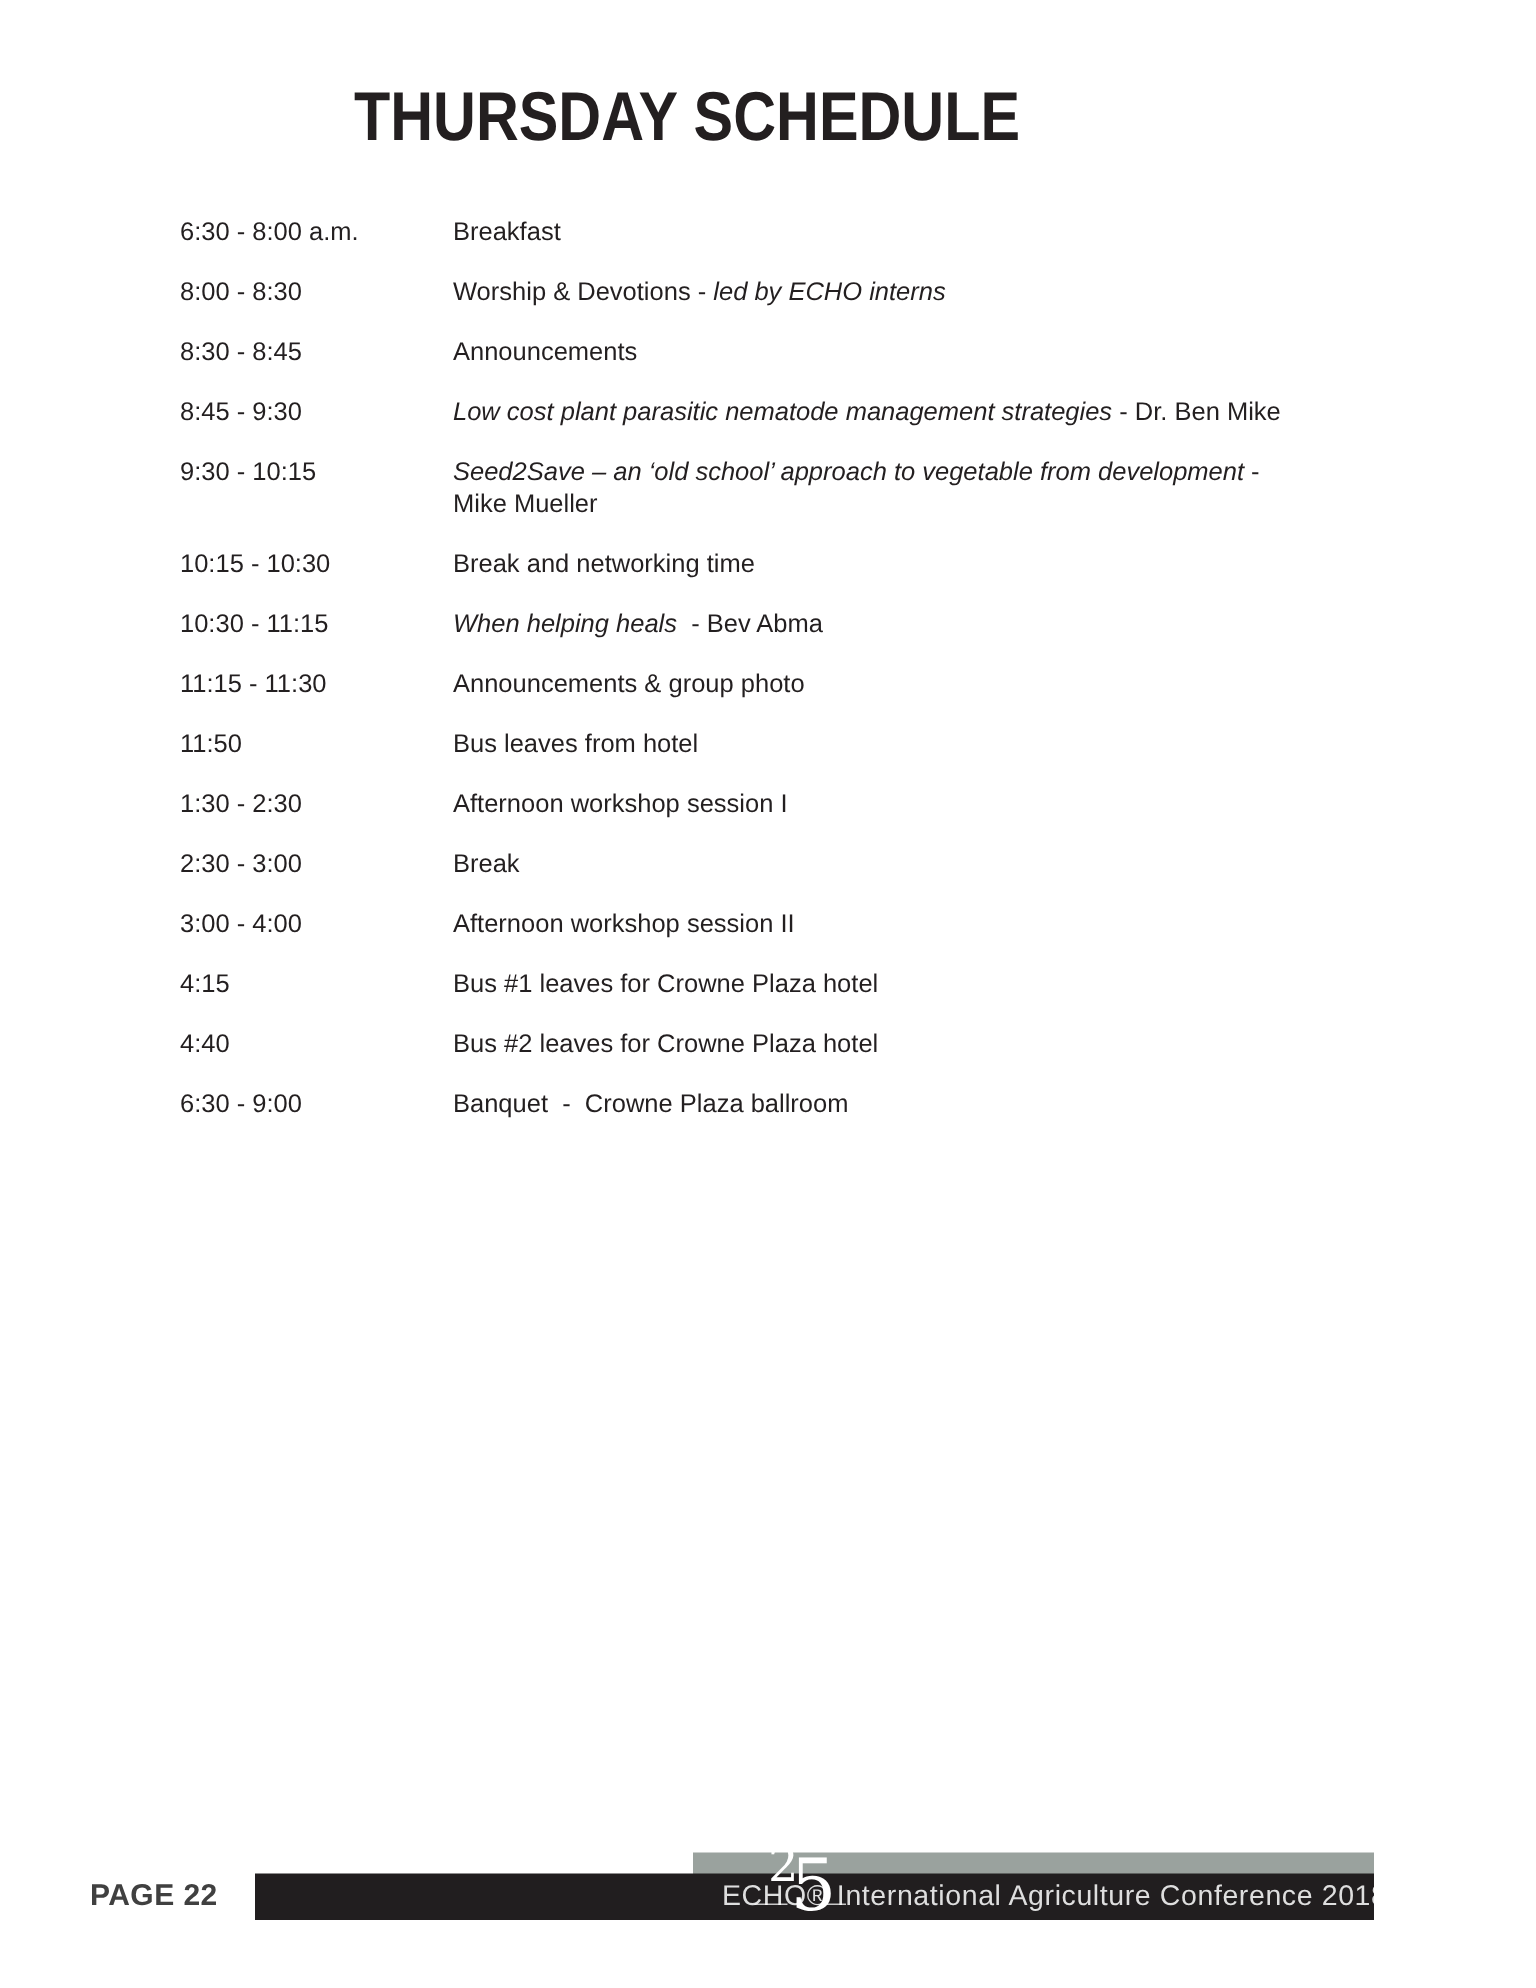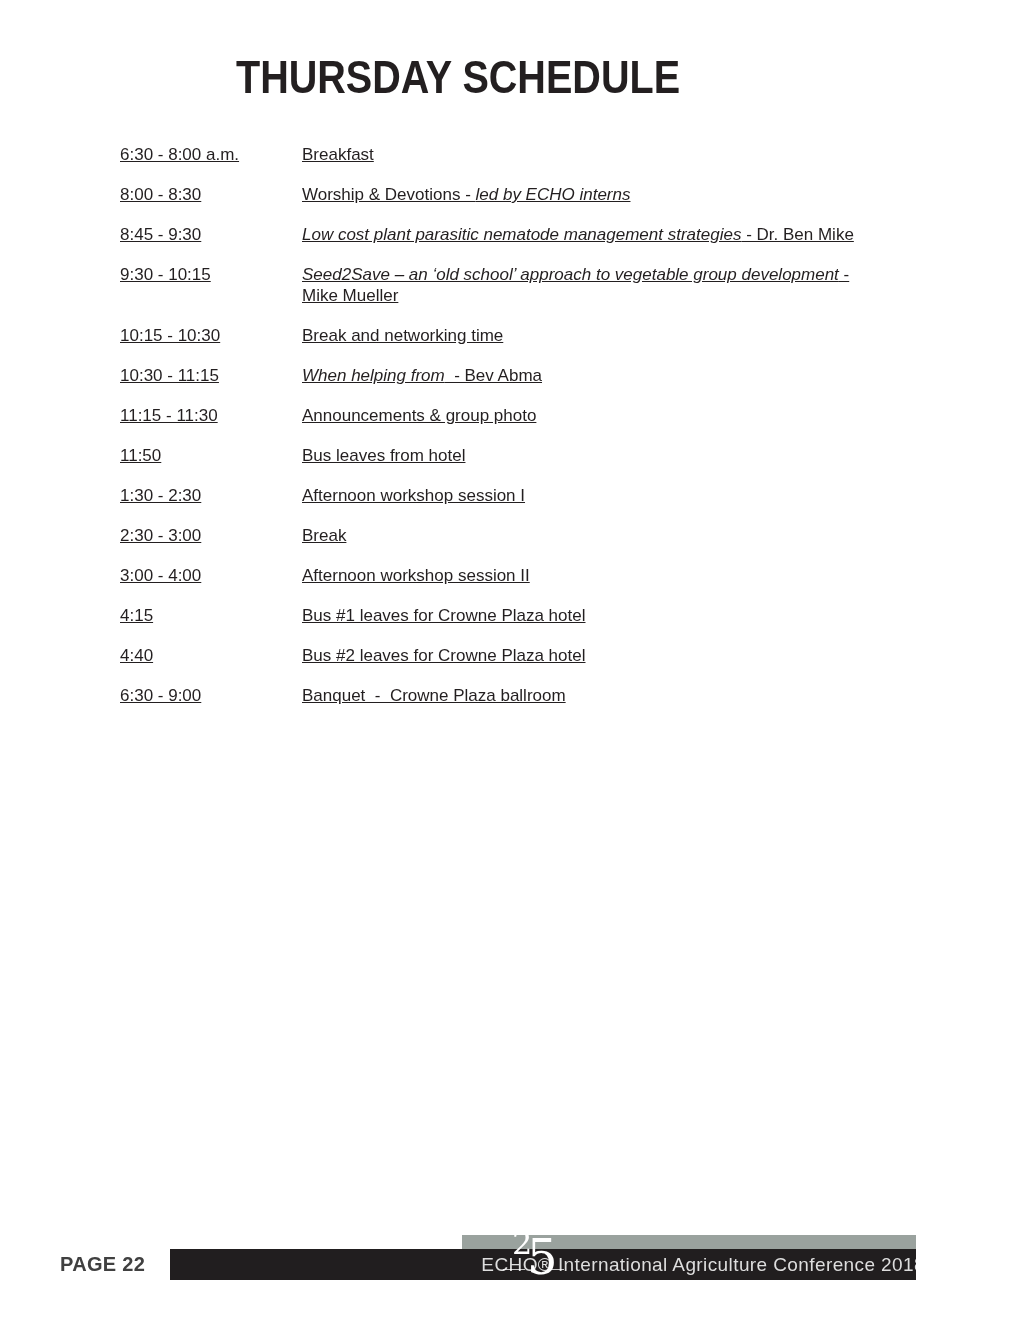--- a/index.html
+++ b/index.html
@@ -21,21 +21,20 @@
     font-weight:700;
     letter-spacing:0px;
     transform:scaleX(0.86);
     color:#231f20;
     white-space:nowrap;
   }
   .schedule {
     position:absolute;
     left:120px; top:144px;
     width:810px;
-    text-decoration:underline;
   }
   .row {
     display:flex;
     align-items:flex-start;
     font-size:17px;
     line-height:21px;
     margin-bottom:19px;
   }
   .time {
     width:182px;
@@ -122,34 +121,38 @@
   <div class="schedule">
       <div class="row">
         <div class="time">6:30 - 8:00 a.m.</div>
         <div class="event"><span>Breakfast</span></div>
       </div>
       <div class="row">
         <div class="time">8:00 - 8:30</div>
         <div class="event"><span>Worship &amp; Devotions - </span><span class="it">led by ECHO interns</span></div>
       </div>
       <div class="row">
+        <div class="time">8:30 - 8:45</div>
+        <div class="event"><span>Announcements</span></div>
+      </div>
+      <div class="row">
         <div class="time">8:45 - 9:30</div>
         <div class="event"><span class="it">Low cost plant parasitic nematode management strategies</span><span> - Dr. Ben Mike</span></div>
       </div>
       <div class="row">
         <div class="time">9:30 - 10:15</div>
-        <div class="event"><span class="it">Seed2Save – an ‘old school’ approach to vegetable group development</span><span> -</span><br><span>Mike Mueller</span></div>
+        <div class="event"><span class="it">Seed2Save – an ‘old school’ approach to vegetable from development</span><span> -</span><br><span>Mike Mueller</span></div>
       </div>
       <div class="row">
         <div class="time">10:15 - 10:30</div>
         <div class="event"><span>Break and networking time</span></div>
       </div>
       <div class="row">
         <div class="time">10:30 - 11:15</div>
-        <div class="event"><span class="it">When helping from</span><span>  - Bev Abma</span></div>
+        <div class="event"><span class="it">When helping heals</span><span>  - Bev Abma</span></div>
       </div>
       <div class="row">
         <div class="time">11:15 - 11:30</div>
         <div class="event"><span>Announcements &amp; group photo</span></div>
       </div>
       <div class="row">
         <div class="time">11:50</div>
         <div class="event"><span>Bus leaves from hotel</span></div>
       </div>
       <div class="row">

